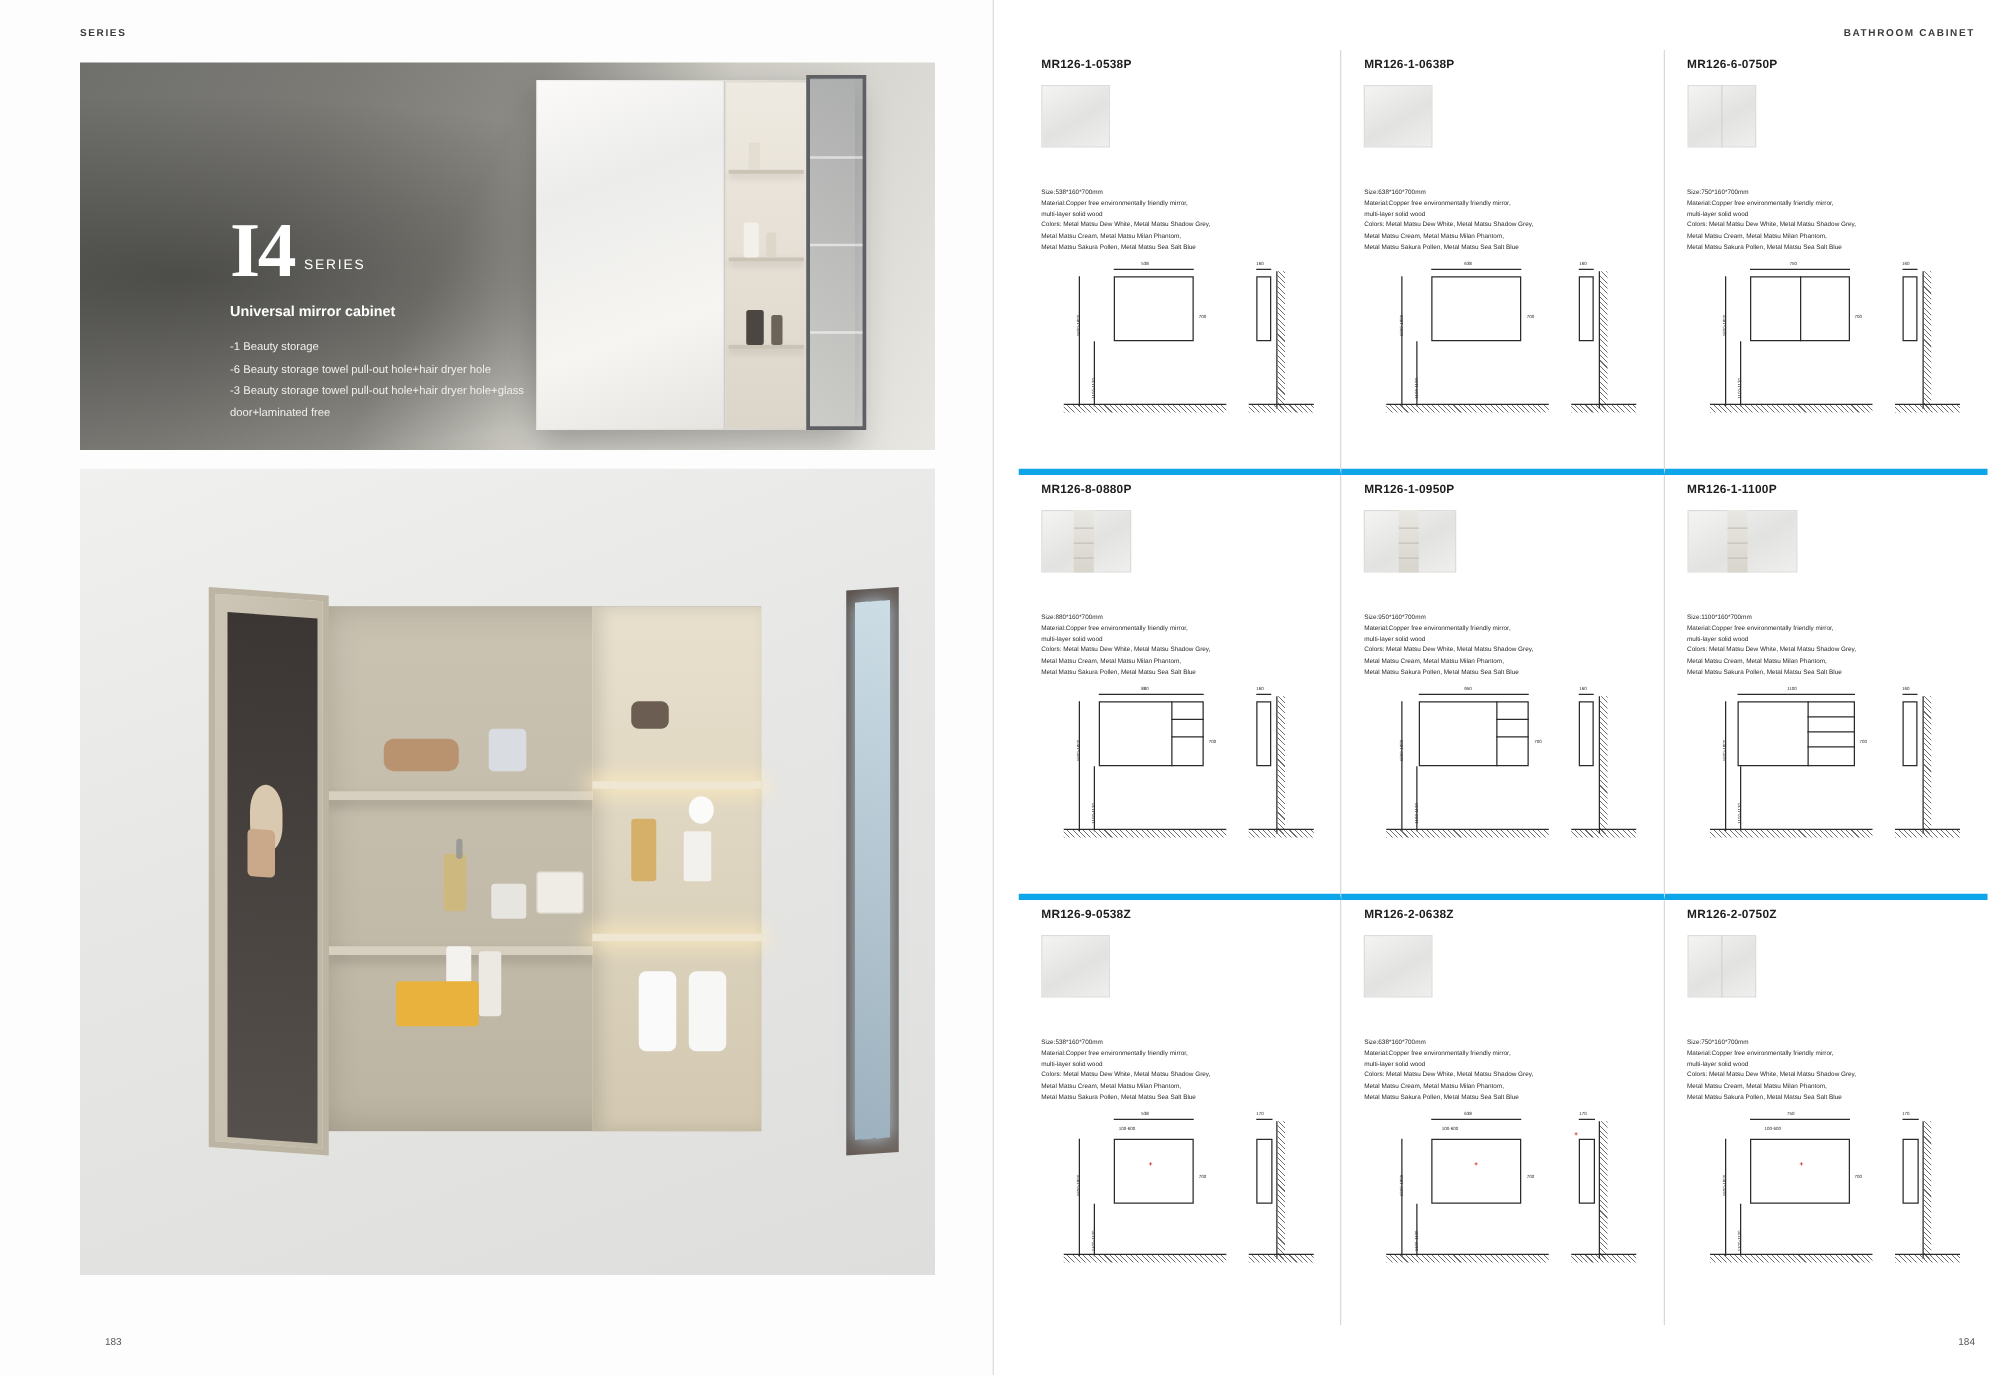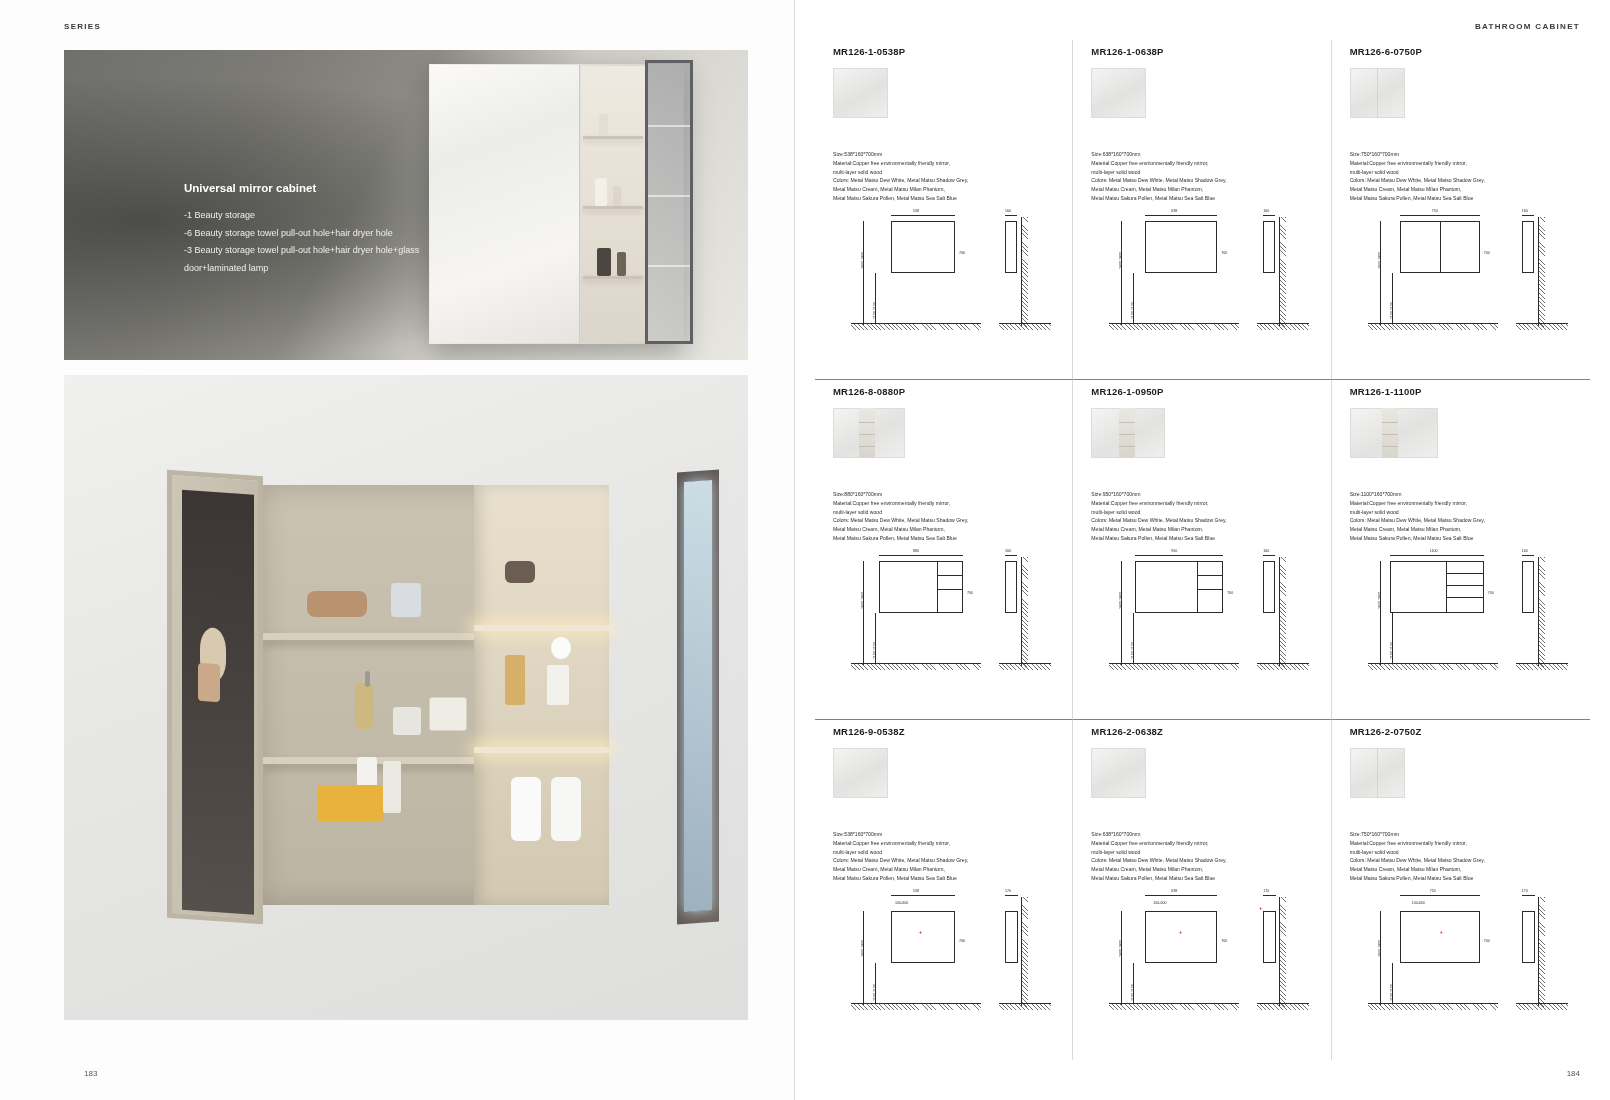--- a/index.html
+++ b/index.html
@@ -118,21 +118,21 @@
     background:linear-gradient(180deg,rgba(215,235,245,.9),rgba(175,205,225,.75));
     box-shadow:0 0 14px rgba(200,230,250,.8);
   }
   .obj { position:absolute; border-radius:3px; }
 
   
   .grid { position:absolute; left:20px; top:40px; width:775px; height:1020px;
           display:grid; grid-template-columns:repeat(3,1fr); grid-template-rows:repeat(3,1fr); }
   .cell { position:relative; padding:6px 14px 4px 18px; }
   .cell.bdr-r { border-right:1px solid #d9d9d9; }
-  .cell.bdr-b { border-bottom:1px solid #0ea5e9; }
+  .cell.bdr-b { border-bottom:5px solid #0ea5e9; }
   .model-code { font-size:9.5px; font-weight:700; letter-spacing:.2px; color:#1d1d1b; }
 
   .thumb { position:absolute; left:18px; top:28px; width:55px; height:50px; }
   .thumb .m1 { position:absolute; inset:0; background:linear-gradient(150deg,#f4f4f3,#e2e2e1 55%,#efefee);
                border:1px solid #dcdcdb; }
   .thumb .split { position:absolute; top:0; bottom:0; width:1px; background:#d3d3d2; }
   .thumb .openbay { position:absolute; top:0; bottom:0; background:linear-gradient(180deg,#e9e7e2,#d8d5cd); }
   .thumb .openbay i { position:absolute; left:0; right:0; height:1px; background:#c3bfb6; display:block; }
 
   .specs { position:absolute; left:18px; top:110px; width:225px;
@@ -183,26 +183,29 @@
           <i class="bottle" style="left:36px;top:186px;width:9px;height:24px;background:#6c6458"></i>
         </div>
         <div class="glass-door">
           <span class="gl-shelf" style="top:62px"></span>
           <span class="gl-shelf" style="top:132px"></span>
           <span class="gl-shelf" style="top:202px"></span>
         </div>
       </div>
 
       <div class="series-block">
+        <div class="series-i4">
+          <span class="i">I</span><span class="four">4</span><span class="series-word">SERIES</span>
+        </div>
         <div class="series-sub">Universal mirror cabinet</div>
         <div class="series-list">
           <div>-1 Beauty storage</div>
           <div>-6 Beauty storage towel pull-out hole+hair dryer hole</div>
           <div>-3 Beauty storage towel pull-out hole+hair dryer hole+glass</div>
-          <div>door+laminated lamp</div>
+          <div>door+laminated free</div>
         </div>
       </div>
     </div>
 
     <div class="hero-bottom">
       <div class="cabinet-open">
 
         <div class="carcass">
           <span class="shelf" style="top:148px"></span>
           <span class="shelf" style="top:272px"></span>

